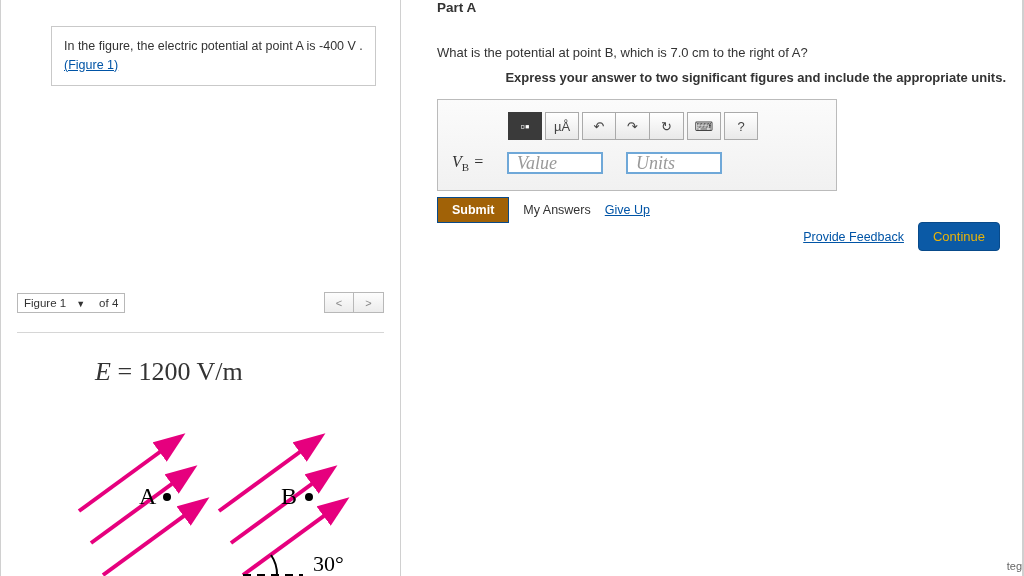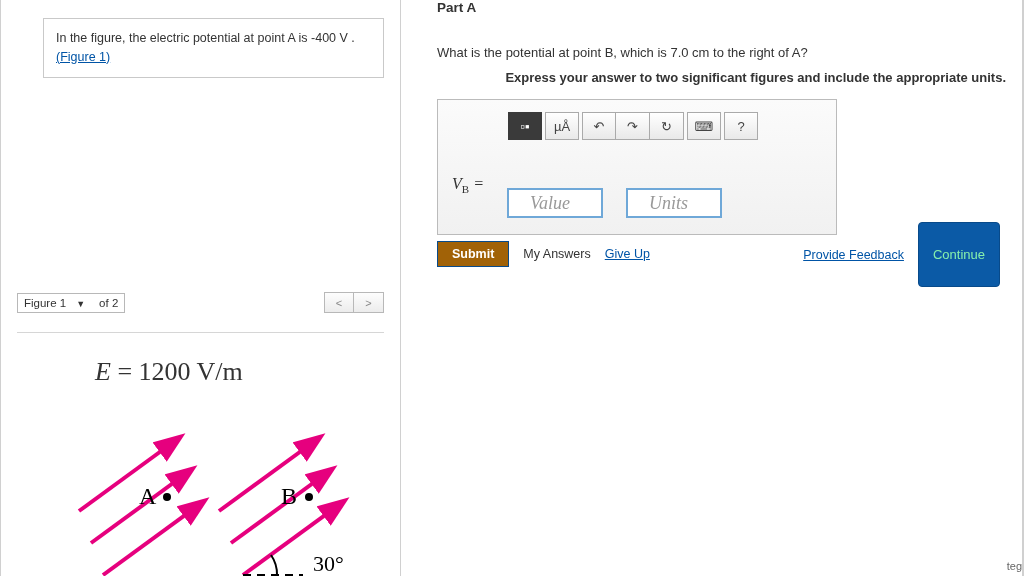--- a/index.html
+++ b/index.html
@@ -16,21 +16,21 @@
   }
   .page {
     display: flex;
     width: 1024px;
     height: 576px;
     border-left: 1px solid #d0d0d0;
   }
   .left-col {
     width: 400px;
     border-right: 1px solid #d0d0d0;
-    padding: 0;
+    padding: 8px;
     position: relative;
   }
   .right-col {
     flex: 1;
     padding: 0 18px 0 36px;
     position: relative;
   }
   .problem-box {
     margin: 18px 16px 0 42px;
     border: 1px solid #c9c9c9;
@@ -163,30 +163,29 @@
     gap: 23px;
   }
   .var {
     font-family: "Times New Roman", serif;
     font-style: italic;
     font-size: 16px;
   }
   .var sub { font-size: 11px; font-style: normal; }
   .field {
     border: 2px solid #6fa8d8;
-    height: 30px;
-    padding: 0 21px;
+    height: 22px;
+    padding: 0 8px;
     font-family: "Times New Roman", serif;
     font-style: italic;
     font-size: 18px;
     color:#999;
     background:#fff;
     display:flex;
     align-items:center;
-    margin-top:36px;
   }
   .field.val { width: 96px; }
   .field.unit { width: 96px; }
   .submit-row {
     display:flex;
     align-items:center;
     gap: 14px;
     margin-top: 6px;
   }
   .submit-btn {
@@ -211,24 +210,24 @@
   .footer-links {
     position:absolute;
     top: 222px;
     right: 24px;
     display:flex;
     align-items:center;
     gap: 14px;
   }
   .continue-btn {
     background:#0b5aa6;
-    color:#86efac;
+    color:#eab308;
     font-weight: normal;
     font-size:13px;
-    padding: 24px 14px;
+    padding: 6px 14px;
     border:1px solid #084a8a;
     border-radius: 4px;
     cursor:pointer;
   }
   .side-border {
     position:absolute;
     right:0;
     top:0;
     bottom:0;
     width:2px;
@@ -249,21 +248,21 @@
   <div class="left-col">
     <div class="problem-box">
       <span>In the figure, the electric potential at point A is -400 </span><span>V</span><span> .</span><br>
       <span class="figlink">(Figure 1)</span>
     </div>
 
     <div class="figure-nav">
       <div class="fig-title-box">
         <span>Figure 1</span>
         <span class="fig-caret">▼</span>
-        <span class="fig-page">of 2</span>
+        <span class="fig-page">of 4</span>
       </div>
       <div class="nav-btns">
         <div class="nav-btn">&lt;</div>
         <div class="nav-btn">&gt;</div>
       </div>
     </div>
 
     <div class="figure-img">
       <div class="eq-text">
         <span>E</span><span class="nonit"> = 1200 V/m</span>

